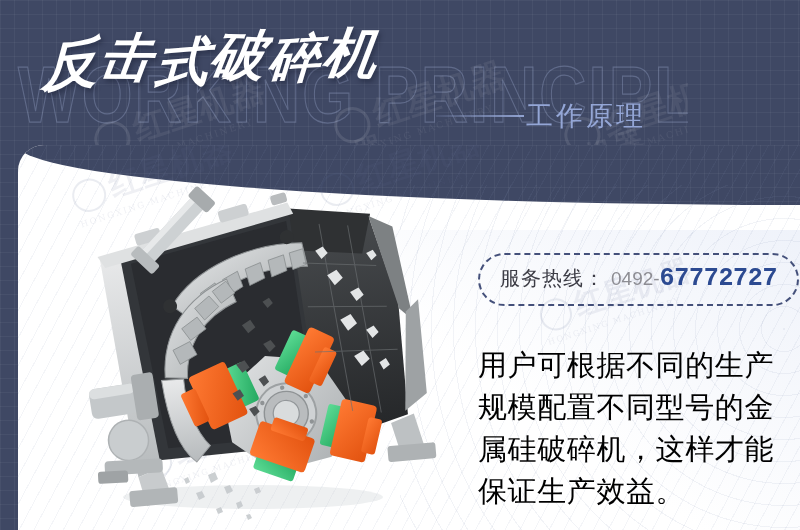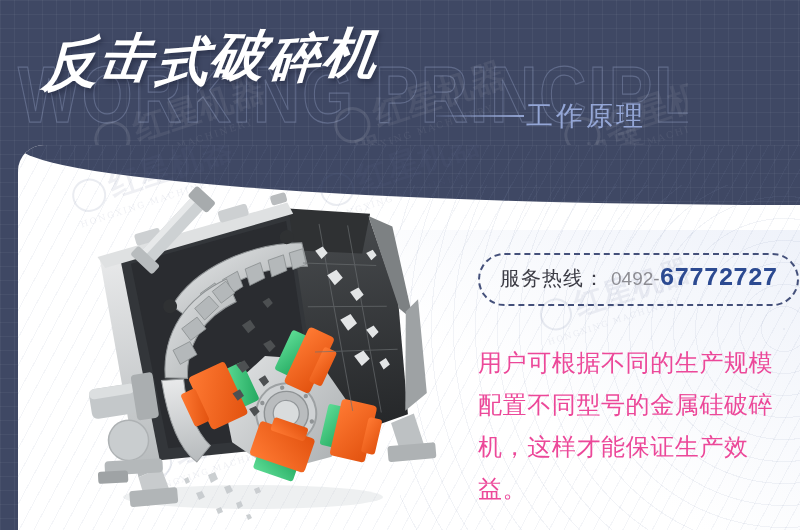--- a/index.html
+++ b/index.html
@@ -204,26 +204,26 @@
     font-size:19px; color:#8d8d93; margin-left:6px;
     font-family:"Liberation Sans",sans-serif;
   }
   .hotline-number{
     font-size:25px; font-weight:700; color:#2c4a91; letter-spacing:-.3px;
     font-family:Liberation Mono, monospace;
   }
 
   .body-text{
     margin-top:38px;
-    font-size:24px;
+    font-size:29px;
     line-height:42px;
-    color:#ec4899;
+    color:#000000;
     letter-spacing:.6px;
     width:300px;
-    font-family:Liberation Mono, monospace;
+    font-family:Liberation Serif, serif;
   }
 </style>
 </head>
 <body>
 
 <div id="stage">
 
   <div class="grid-overlay"></div>
 
   <div class="header">

